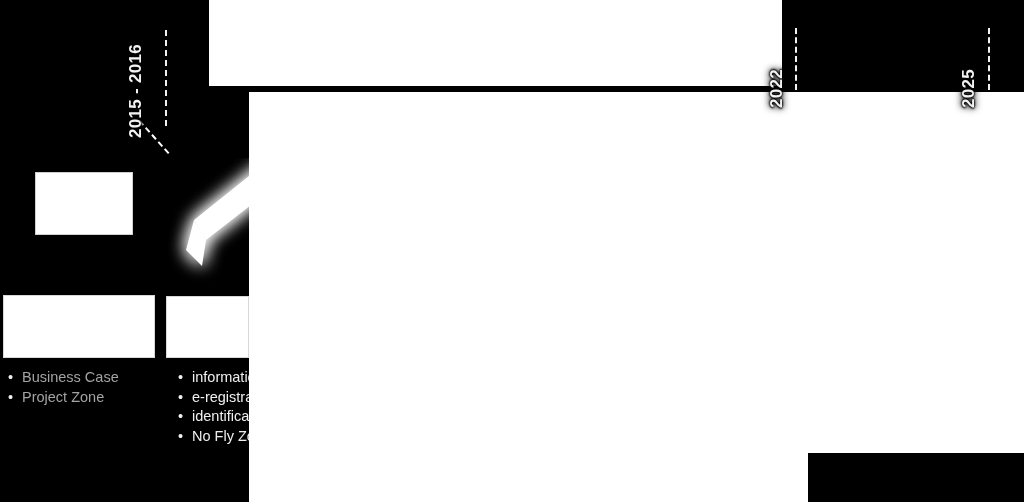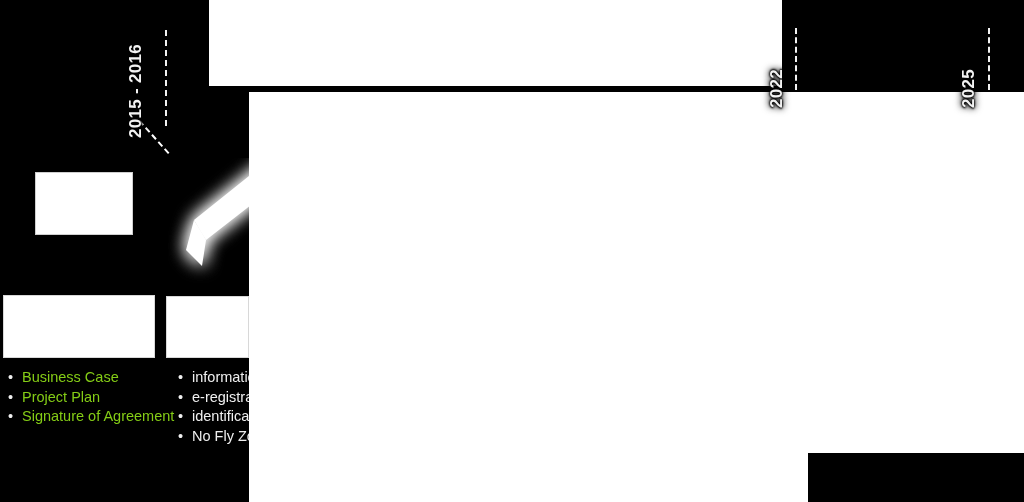--- a/index.html
+++ b/index.html
@@ -117,21 +117,21 @@
     pointer-events: none;
   }
   #glow-chevron-wrap svg { display: block; }
 
   
   .bullet-list {
     position: absolute;
     margin: 0;
     padding: 0;
     list-style: none;
-    color: #84cc16;
+    color: #a3a3a3;
     font-size: 14.5px;
     line-height: 19.5px;
   }
   .bullet-list li {
     position: relative;
     padding-left: 14px;
     white-space: nowrap;
   }
   .bullet-list li::before {
     content: "\2022";
@@ -223,22 +223,21 @@
         <polygon points="26,62 38,82 34,108 18,92" fill="#ffffff"></polygon>
       </g>
     </svg>
   </div>
 
   <div class="plate" id="plate-phase1-header"></div>
   <div class="plate" id="plate-phase2-header"></div>
 
   <ul class="bullet-list" id="bullets-phase-1">
     <li>Business Case</li>
-    <li>Project Plan</li>
-    <li>Signature of Agreement</li>
+    <li>Project Zone</li>
   </ul>
 
   <div id="bullets-phase-2-clip">
     <ul id="bullets-phase-2">
       <li>information</li>
       <li>e-registration</li>
       <li>identification</li>
       <li>No Fly Zone</li>
     </ul>
   </div>

